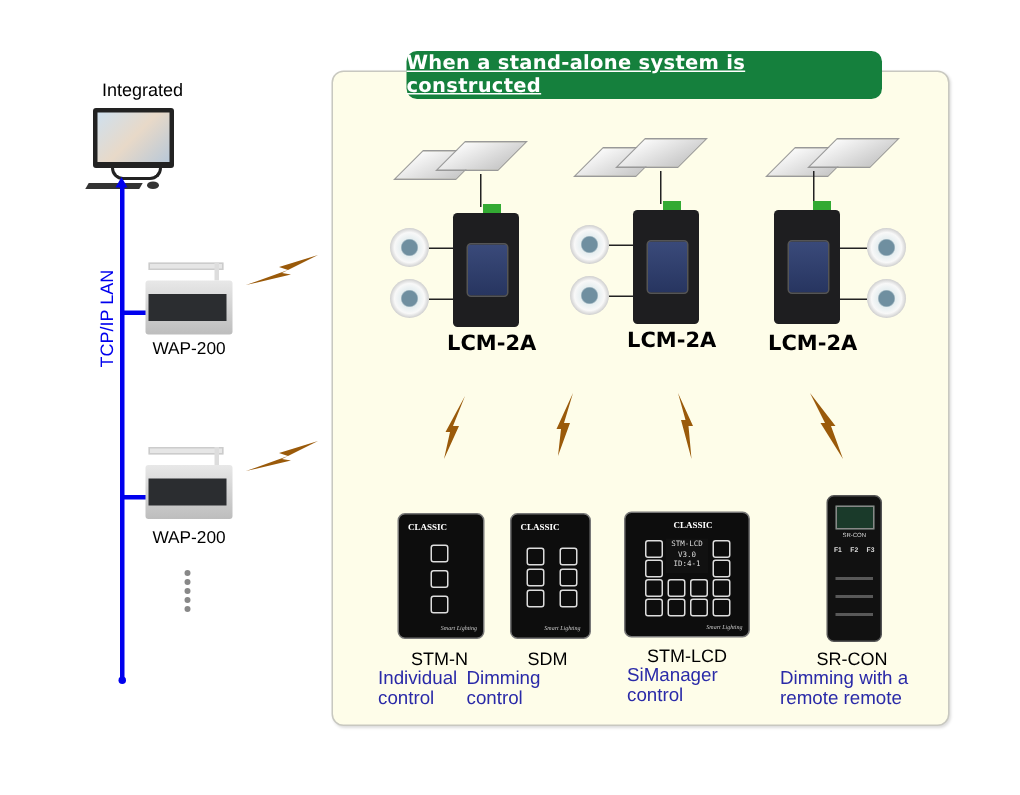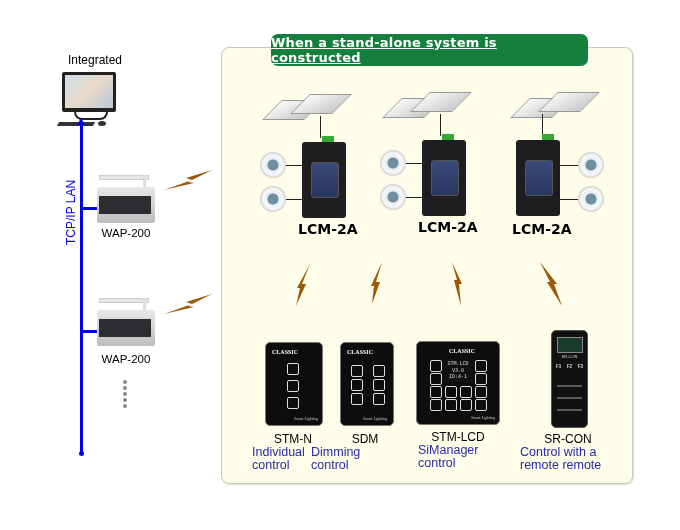--- a/index.html
+++ b/index.html
@@ -202,15 +202,15 @@
   <div style="position:absolute;left:0;top:23px;width:35px;text-align:center;color:#ddd;font-size:4px;">SR-CON</div>
   <div style="position:absolute;left:4px;top:33px;width:27px;display:flex;justify-content:space-between;color:#ddd;font-size:4.5px;font-weight:bold;">
     <span>F1</span>
     <span>F2</span>
     <span>F3</span>
   </div>
   <div style="position:absolute;left:5px;top:48px;width:25px;height:36px;background:repeating-linear-gradient(#111 0 6px,#777 6px 8px,#111 8px 12px);opacity:0.7;"></div>
 </div>
 <div class="abs lbl" style="left:532px;top:432px;width:72px;">SR-CON</div>
 <div class="abs blue" style="left:520px;top:446px;width:96px;">
-  <div>Control with a</div>
+  <div>Dimming with a</div>
   <div>remote remote</div>
 </div>
 
 </body></html>

